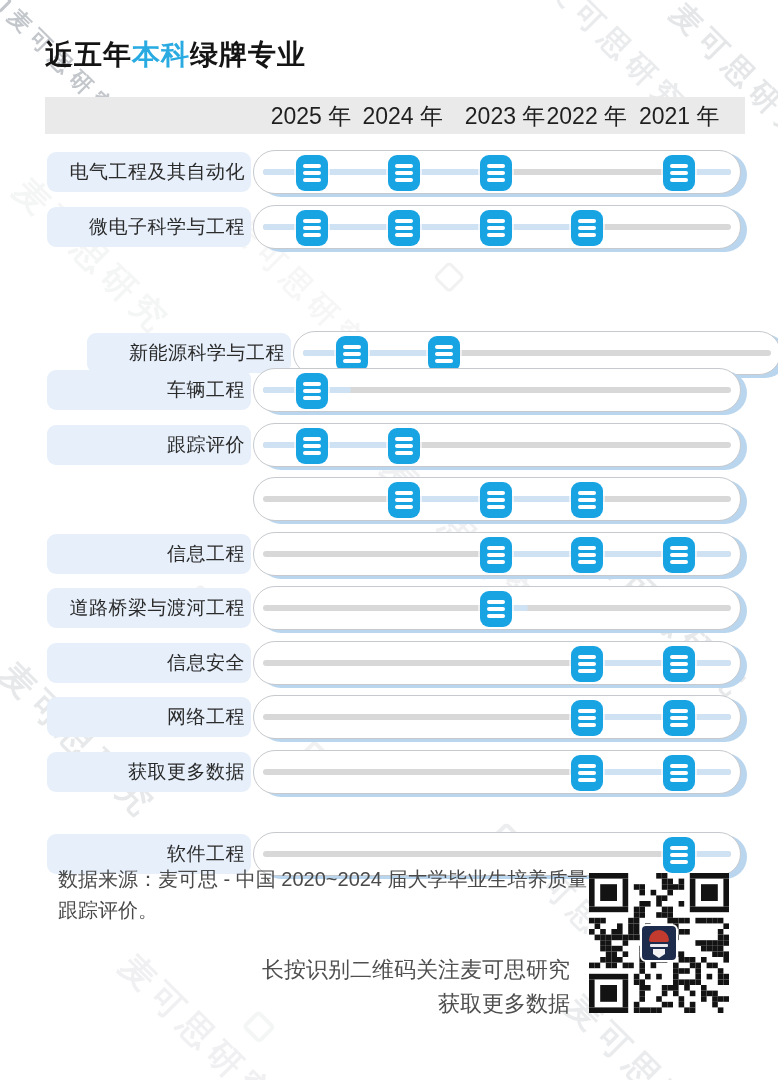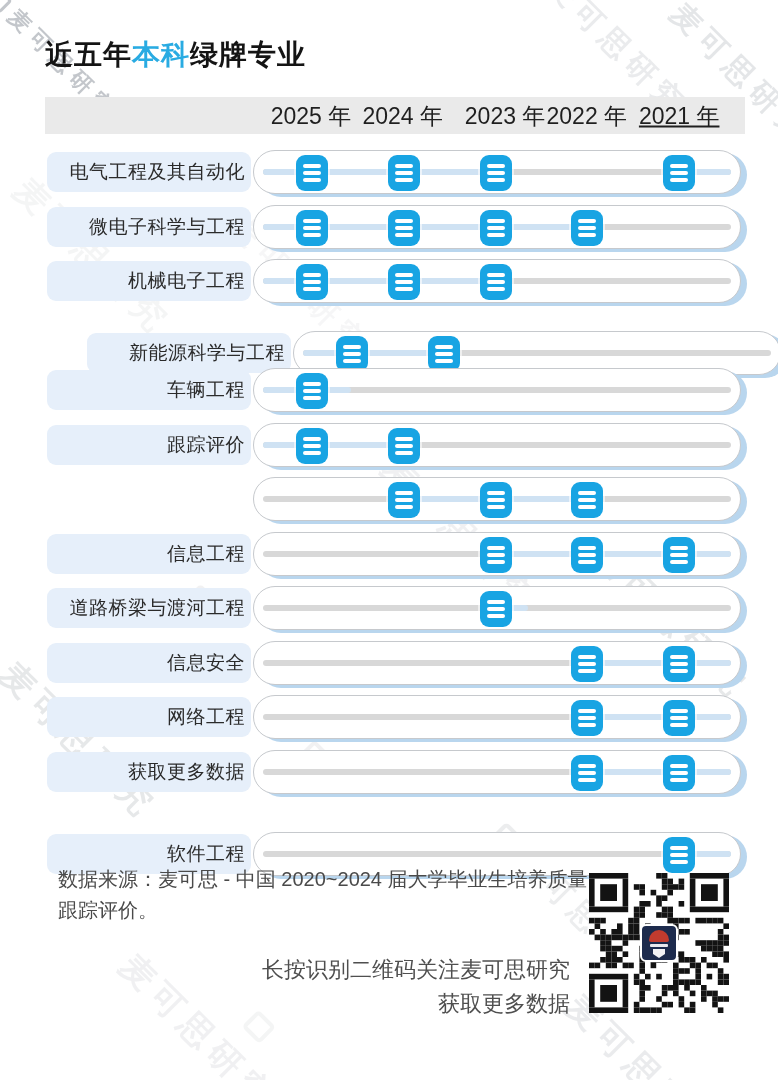--- a/index.html
+++ b/index.html
@@ -74,21 +74,21 @@
       <div class="wm" style="left: 262px; top: 1006px; font-size: 30px; opacity: 0.08;"><span class="wm-d"></span></div>
     </div>
 
   <h1 class="title"><span>近五年</span><span class="hl">本科</span><span>绿牌专业</span></h1>
 
   <div class="year-bar" id="year-bar">
       <span style="left: 38%;">2025 年</span>
       <span style="left: 51.1%;">2024 年</span>
       <span style="left: 64.3%; margin-left: 10px;">2023 年</span>
       <span style="left: 77.4%;">2022 年</span>
-      <span style="left: 90.6%; text-decoration: underline;">2021 年</span>
+      <span style="left: 90.6%;">2021 年</span>
     </div>
 
   <div class="rows" id="rows">
       <div class="row" style="top: 0px;">
       <div class="row-label">
         <span class="row-label-text">电气工程及其自动化</span>
       </div>
       <div class="pill">
         <div class="track">
           <div class="seg gray"></div>
@@ -135,46 +135,20 @@
             <i></i>
             <i></i>
             <i></i>
           </div>
           <div class="badge" style="left: calc(49.7% - 16px);">
             <i></i>
             <i></i>
             <i></i>
           </div>
           <div class="badge" style="left: calc(68.6% - 16px);">
-            <i></i>
-            <i></i>
-            <i></i>
-          </div>
-        </div>
-    </div>
-      <div class="row" style="top: 109px;">
-      <div class="row-label">
-        <span class="row-label-text">机械电子工程</span>
-      </div>
-      <div class="pill">
-        <div class="track">
-          <div class="seg gray"></div>
-        <div class="seg blue" style="left: 0%; width: 51.2%;"></div>
-          </div>
-      <div class="badge" style="left: calc(11.9% - 16px);">
-            <i></i>
-            <i></i>
-            <i></i>
-          </div>
-          <div class="badge" style="left: calc(30.8% - 16px);">
-            <i></i>
-            <i></i>
-            <i></i>
-          </div>
-          <div class="badge" style="left: calc(49.7% - 16px);">
             <i></i>
             <i></i>
             <i></i>
           </div>
         </div>
     </div>
       <div class="row" style="top: 181px; margin-left: 40px;">
       <div class="row-label">
         <span class="row-label-text">新能源科学与工程</span>
       </div>

